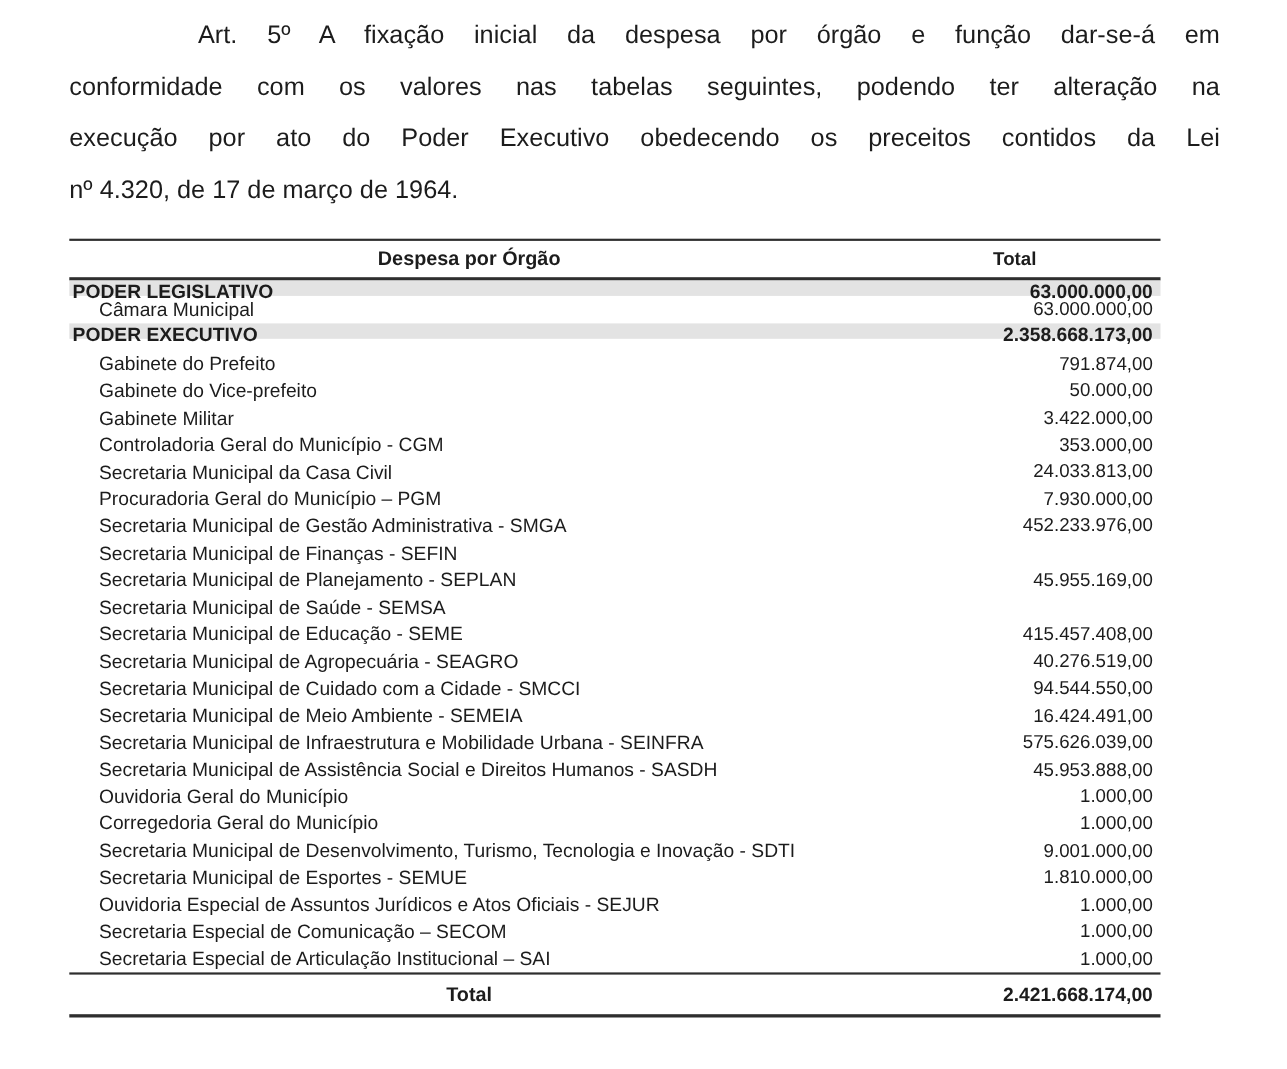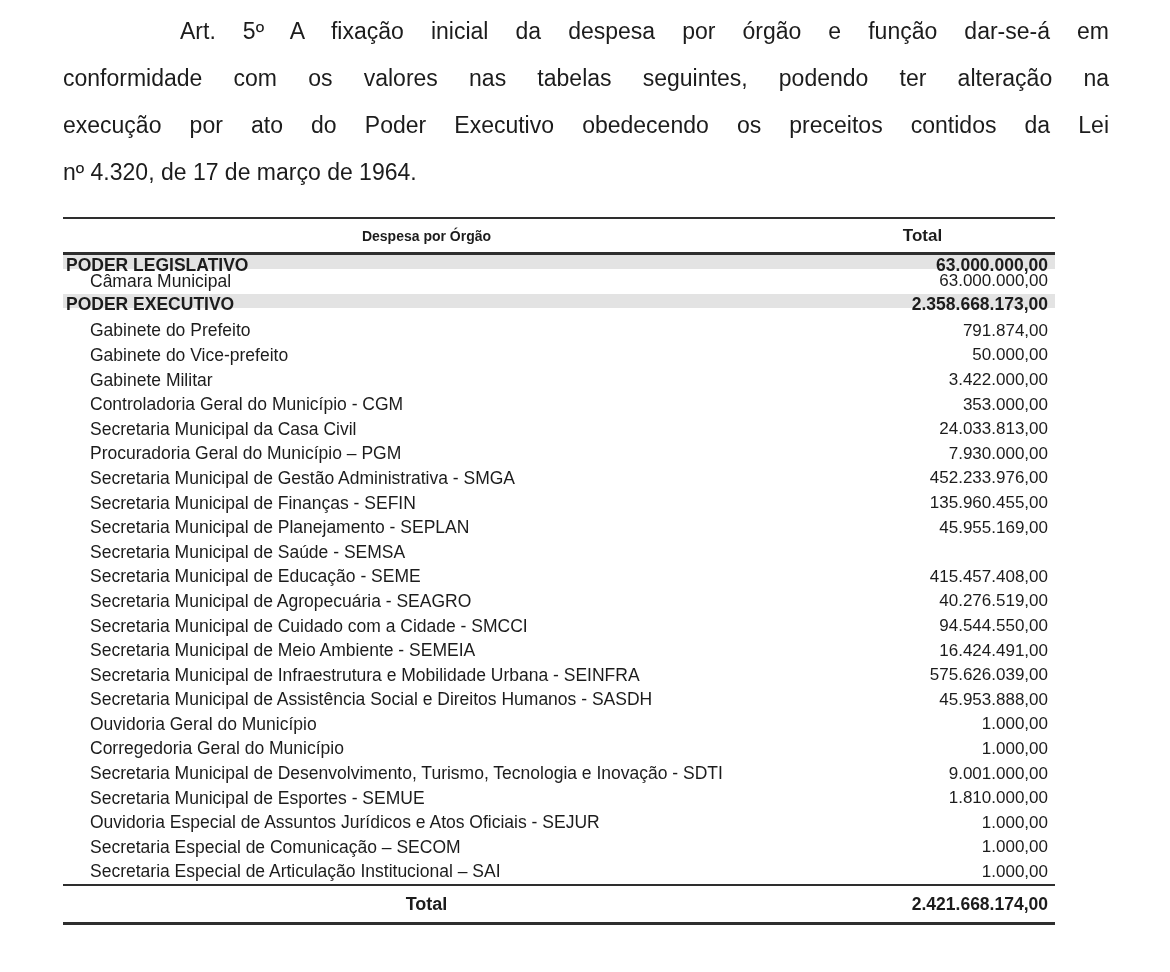--- a/index.html
+++ b/index.html
@@ -42,21 +42,21 @@
   }
   .t-header, .row, .t-footer {
     display: grid;
     grid-template-columns: 1fr 265px;
     align-items: center;
   }
   .t-header {
     height: 36px;
     border-bottom: 3px solid var(--line);
   }
-  .th-organ { text-align: center; font-weight: bold; font-size: 14px; }
+  .th-organ { text-align: center; font-weight: bold; font-size: 18px; }
   .th-total { text-align: center; font-weight: bold; font-size: 17px; }
   .row { height: 24.6px; }
   .row-item .row-label { padding-left: 27px; font-size: 17.5px; }
   .row-section {
     height: 14px;
     background: var(--section-bg);
     font-weight: bold;
   }
   .row-section .row-label { padding-left: 3px; font-size: 17.5px; }
   .row .row-value { text-align: right; padding-right: 7px; font-size: 17px; }
@@ -134,21 +134,20 @@
     <div class="row-value">7.930.000,00</div>
   </div>
 
   <div class="row row-item">
     <div class="row-label">Secretaria Municipal de Gestão Administrativa - SMGA</div>
     <div class="row-value">452.233.976,00</div>
   </div>
 
   <div class="row row-item">
     <div class="row-label">Secretaria Municipal de Finanças - SEFIN</div>
-    <div class="row-value">135.960.455,00</div>
   </div>
 
   <div class="row row-item">
     <div class="row-label">Secretaria Municipal de Planejamento - SEPLAN</div>
     <div class="row-value">45.955.169,00</div>
   </div>
 
   <div class="row row-item">
     <div class="row-label">Secretaria Municipal de Saúde - SEMSA</div>
   </div>

